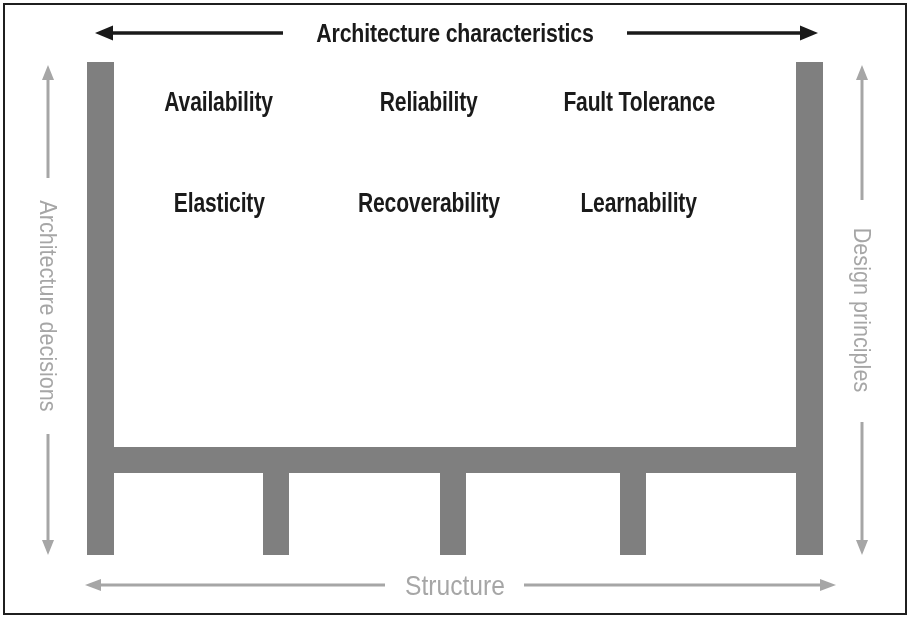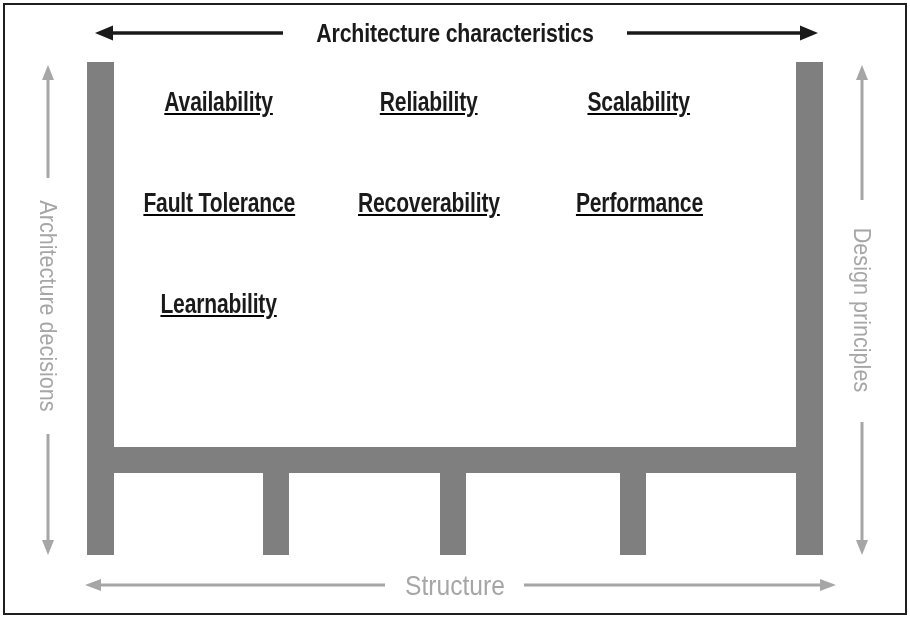--- a/index.html
+++ b/index.html
@@ -51,21 +51,20 @@
     color: var(--ink);
     white-space: nowrap;
   }
 
   .grid {
     position: absolute;
     left: 114px; top: 52px; width: 630px; height: 404px;
     display: grid;
     grid-template-columns: repeat(3, 1fr);
     grid-template-rows: repeat(4, 1fr);
-    text-decoration: underline;
   }
   .cell {
     display: flex; align-items: center; justify-content: center;
   }
   .cell > span {
     display: inline-block;
     transform: scaleX(0.78);
     font-size: 27px; font-weight: 700;
     letter-spacing: -0.2px;
     color: var(--ink);
@@ -139,30 +138,27 @@
   <div class="header-title">Architecture characteristics</div>
 
   <div class="grid">
     <div class="cell">
         <span>Availability</span>
       </div>
     <div class="cell">
         <span>Reliability</span>
       </div>
     <div class="cell">
-        <span>Scalability</span>
-      </div>
-    <div class="cell">
         <span>Fault Tolerance</span>
       </div>
     <div class="cell">
-        <span>Recoverability</span>
+        <span>Elasticity</span>
       </div>
     <div class="cell">
-        <span>Performance</span>
+        <span>Recoverability</span>
       </div>
     <div class="cell">
         <span>Learnability</span>
       </div>
   </div>
 
   <div class="axis-label axis-label-left">Architecture decisions</div>
   <div class="axis-label axis-label-right">Design principles</div>
   <div class="axis-label axis-label-bottom">Structure</div>
 </div>

